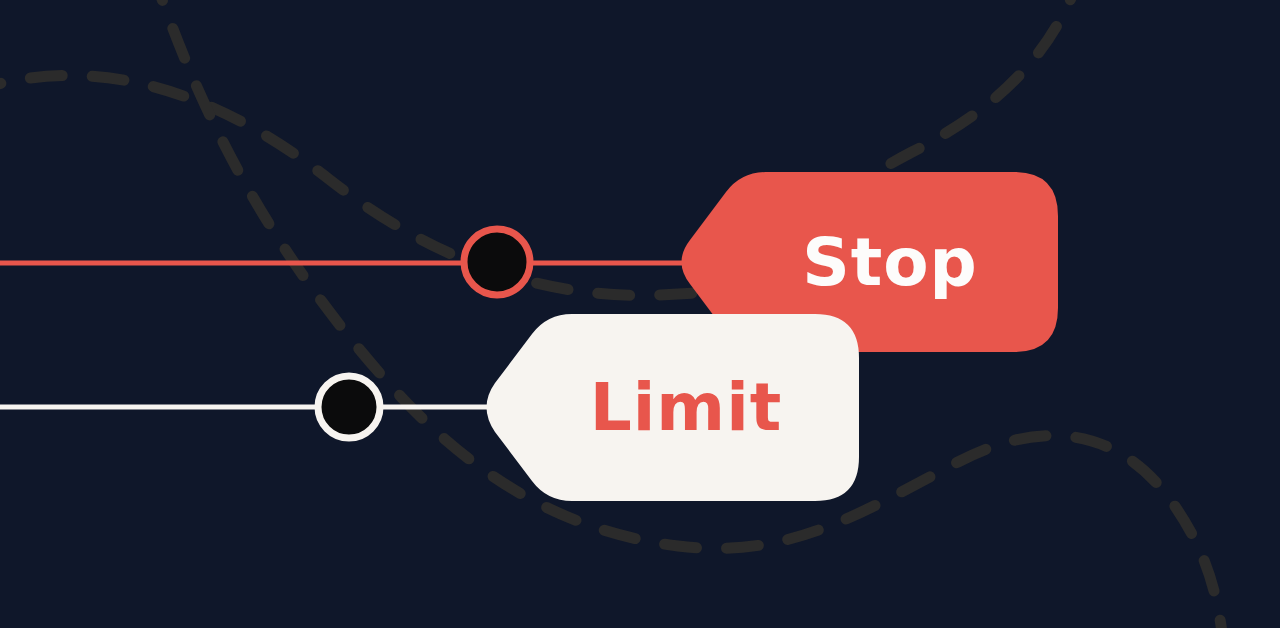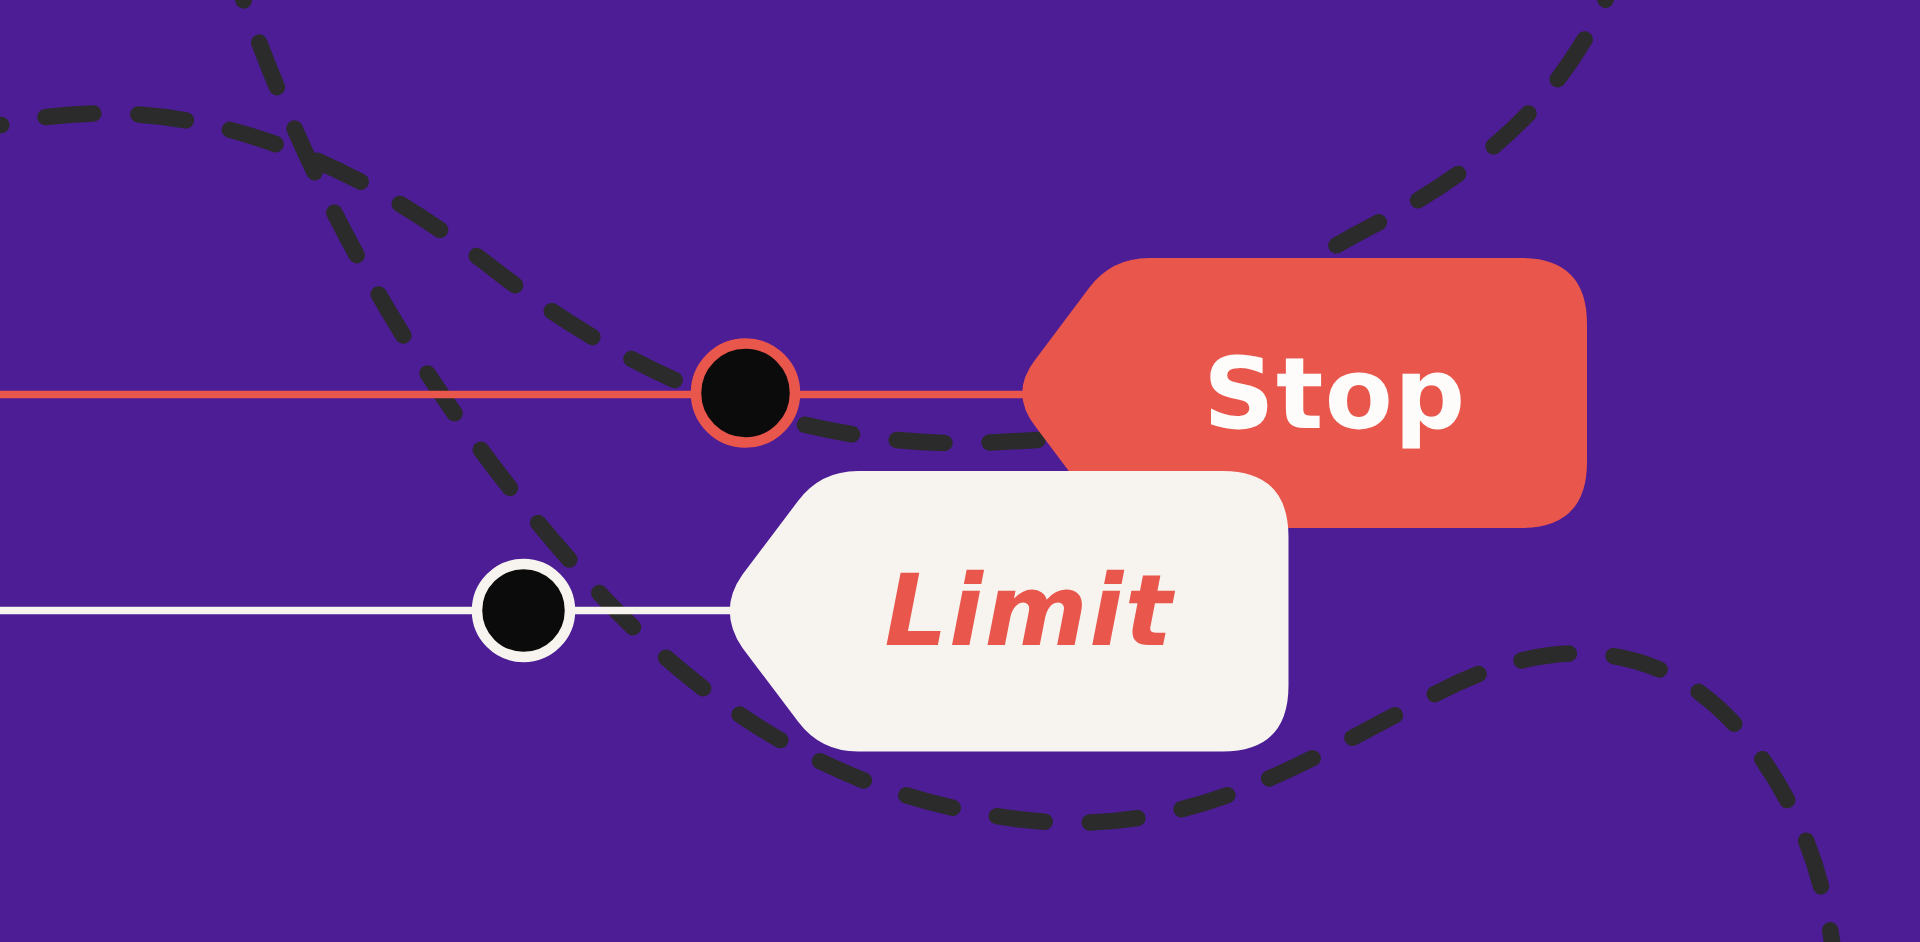--- a/index.html
+++ b/index.html
@@ -5,21 +5,21 @@
   html, body {
     margin: 0;
     padding: 0;
     background: #0b0b0c;
   }
   .stage {
     position: relative;
     width: 1280px;
     height: 628px;
     overflow: hidden;
-    background: #4c1d95;
+    background: #0f172a;
     font-family: "DejaVu Sans", "Liberation Sans", sans-serif;
   }
   .stage svg {
     position: absolute;
     left: 0;
     top: 0;
     width: 1280px;
     height: 628px;
   }
   .tag-label {
@@ -39,21 +39,20 @@
     color: #fdfcfb;
     font-size: 66px;
   }
   .tag-label.limit {
     left: 520px;
     top: 314px;
     width: 332px;
     height: 187px;
     color: #e8564c;
     font-size: 66px;
-    font-style: italic;
   }
 </style>
 </head>
 <body>
 
 <div class="stage">
   <svg viewBox="0 0 1280 628">
 
     <path d="M -30 92 C 90 52 210 86 330 180 C 430 258 540 300 660 295 C 730 292 790 285 850 282" fill="none" stroke-width="11" stroke-linecap="round" stroke-dasharray="32 30" stroke="#2b2b2b"></path>
     <path d="M 152 -30 C 205 130 282 268 402 398 C 478 478 565 532 678 546 C 790 560 862 512 958 462 C 1048 415 1122 432 1172 502 C 1203 546 1218 588 1224 650" fill="none" stroke-width="11" stroke-linecap="round" stroke-dasharray="32 30" stroke="#2b2b2b"></path>

